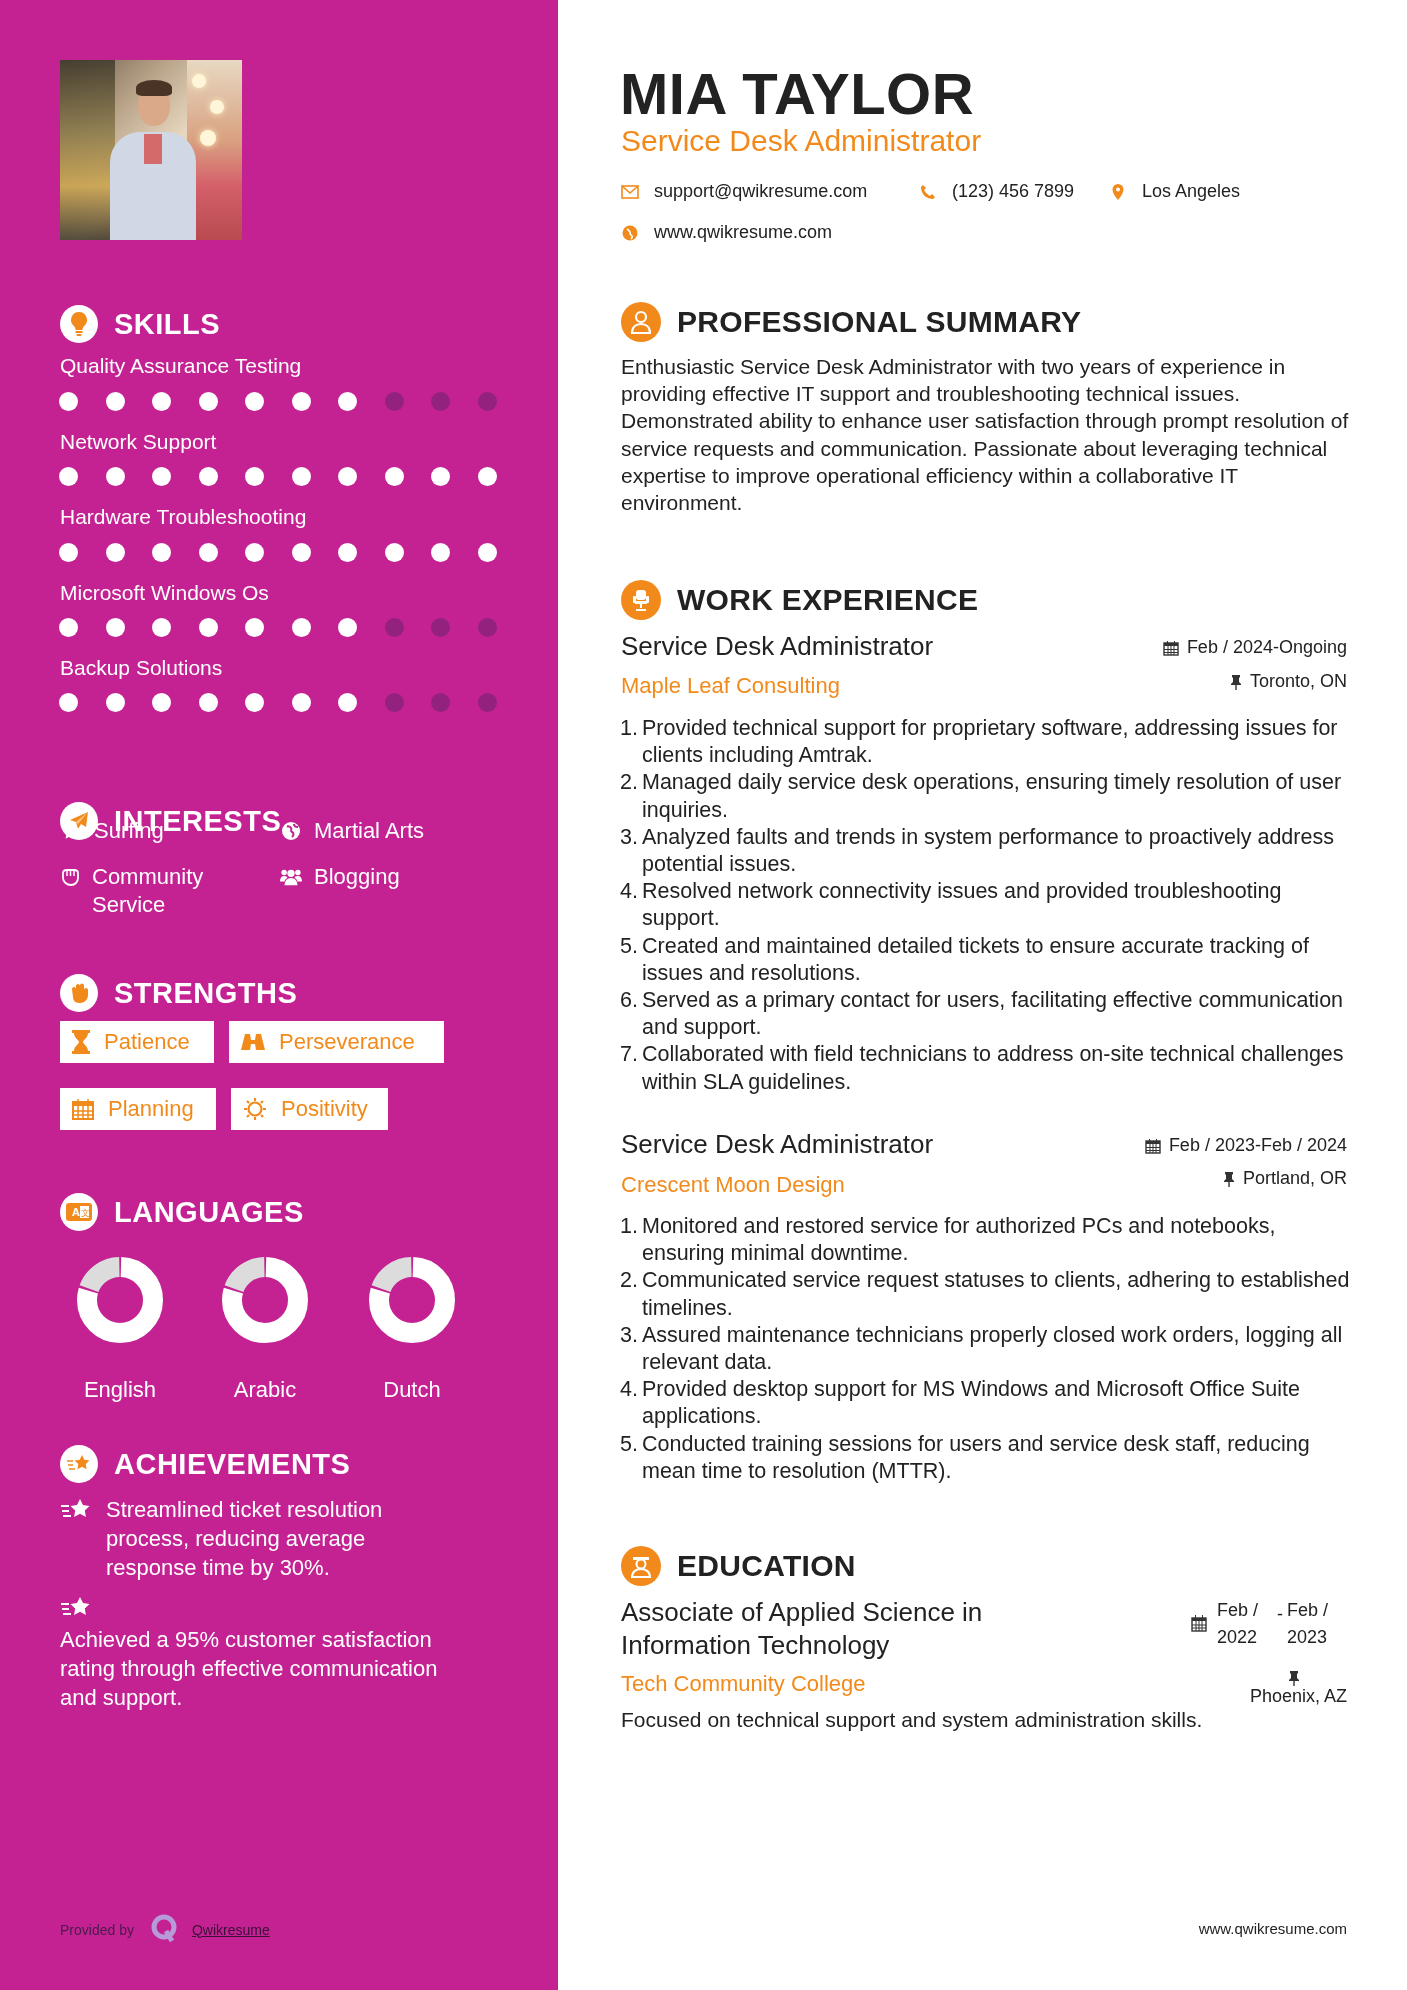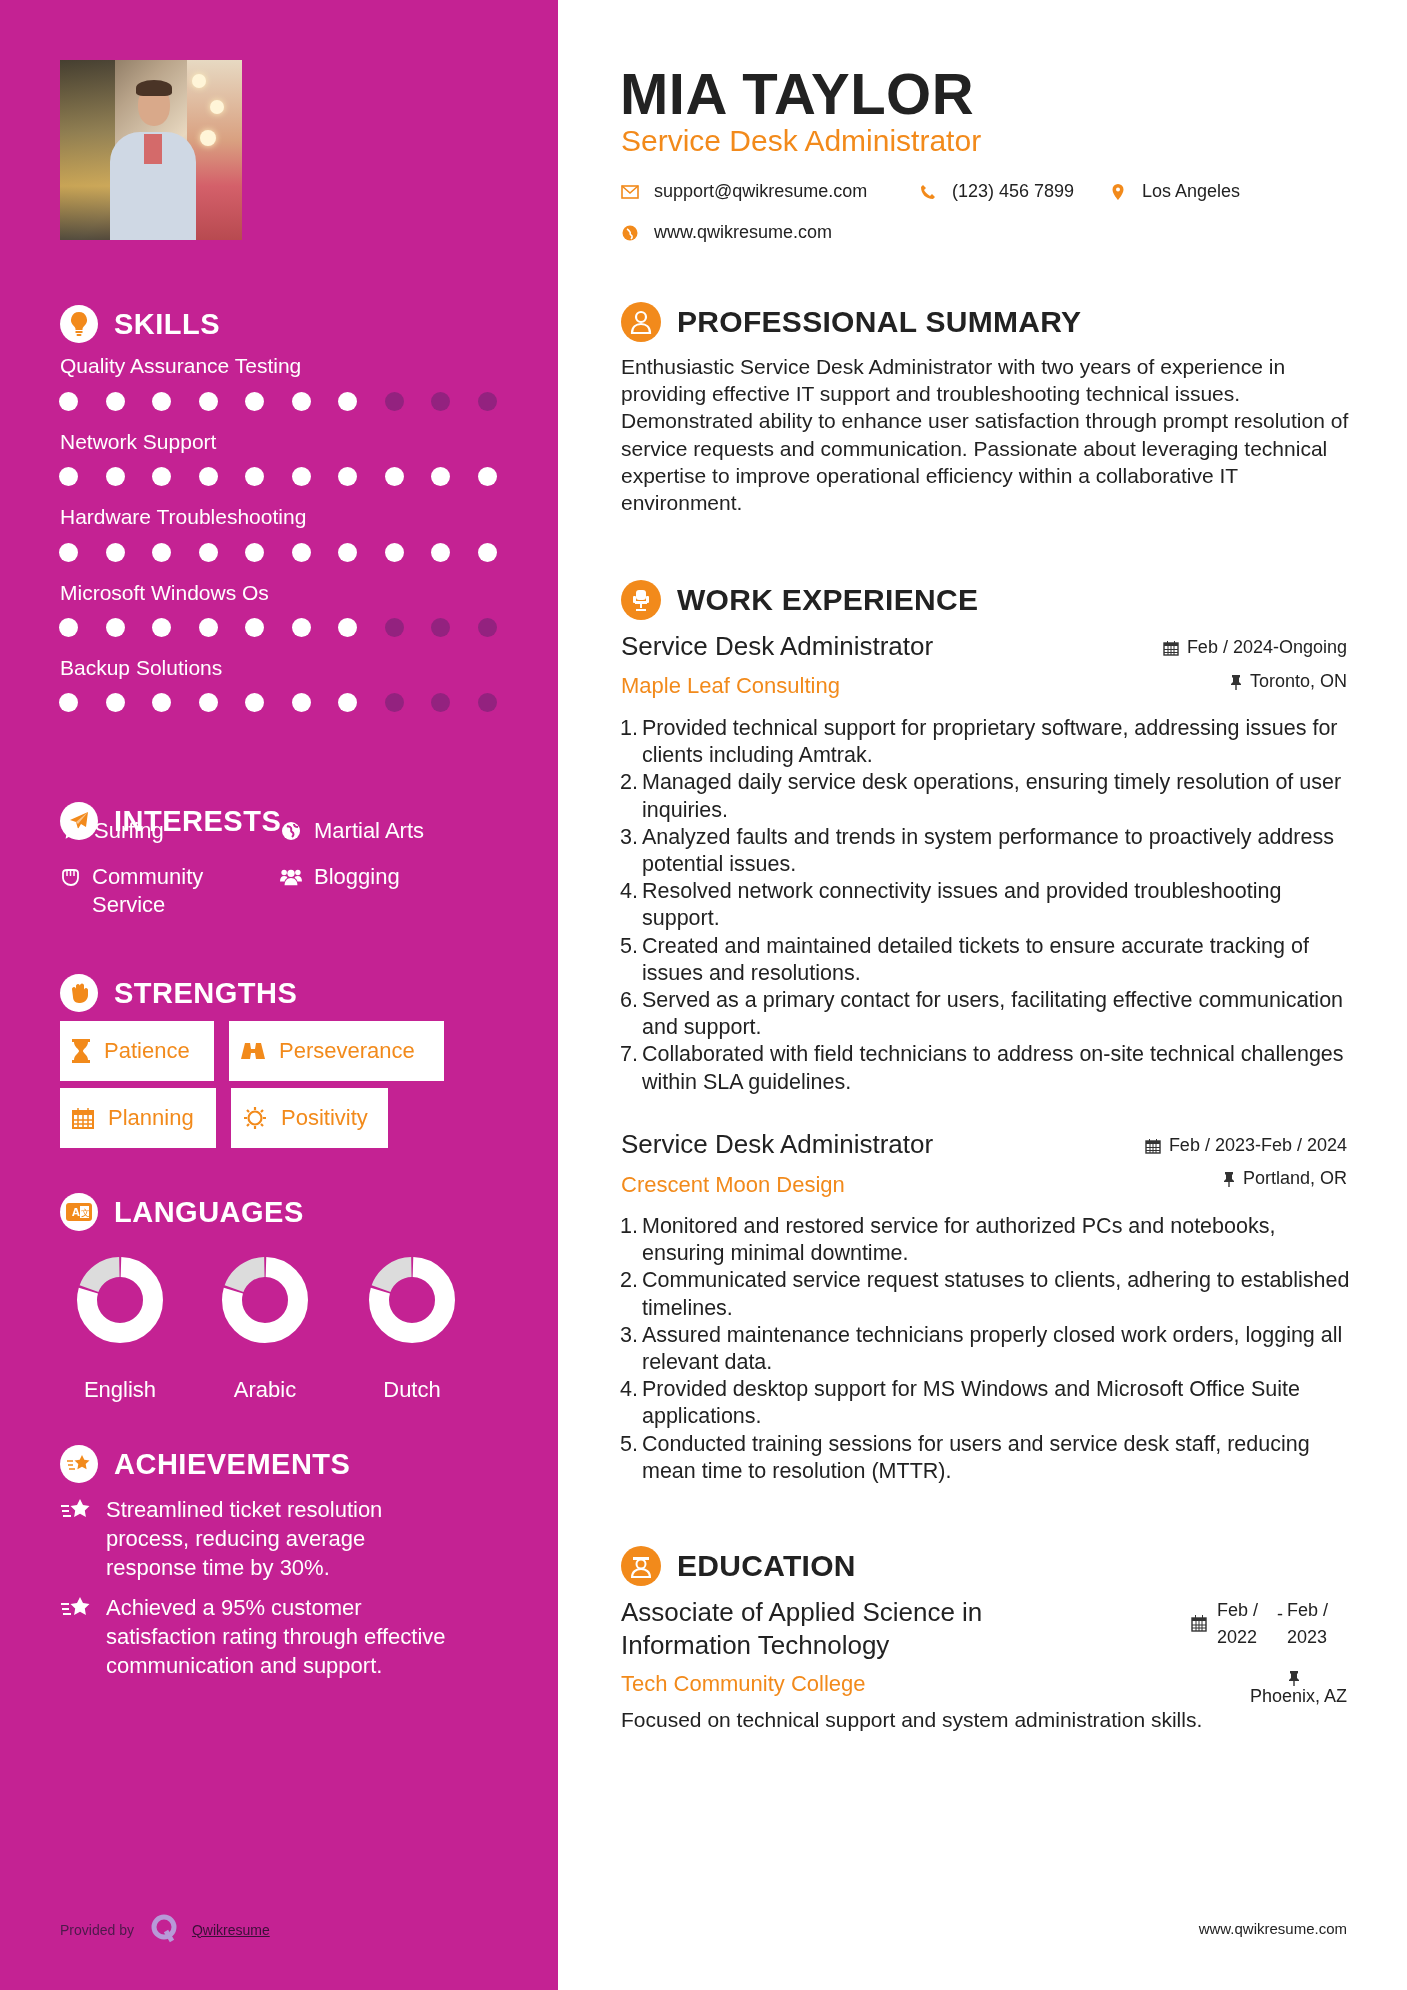--- a/index.html
+++ b/index.html
@@ -24,21 +24,21 @@
   .side-heading .title { color: #fff; font-size: 29px; font-weight: 700; letter-spacing: 0.5px; }
 
   .skill-label { position: absolute; left: 60px; color: #fff; font-size: 21px; }
   .dots { position: absolute; left: 59px; display: flex; gap: 27.5px; }
   .dot { width: 19px; height: 19px; border-radius: 50%; background: #fff; }
   .dot.off { background: #93227f; }
 
   .interest { position: absolute; display: flex; align-items: flex-start; color: #fff; font-size: 22px; line-height: 28px; }
   .interest .ic { width: 22px; height: 28px; margin-right: 12px; display: flex; align-items: center; justify-content: center; }
 
-  .strength { position: absolute; height: 60px; background: #fff; display: flex; align-items: center; padding: 0 12px; color: #f28a1b; font-size: 22px; }
+  .strength { position: absolute; height: 42px; background: #fff; display: flex; align-items: center; padding: 0 12px; color: #f28a1b; font-size: 22px; }
   .strength .ic { margin-right: 14px; display:flex; align-items:center; }
 
   .lang { position: absolute; width: 120px; text-align: center; }
   .lang svg { display: block; margin: 0 auto; }
   .lang .lname { color: #fff; font-size: 22px; margin-top: 32px; }
 
   .ach { position: absolute; left: 60px; width: 400px; display: flex; }
   .ach .ic { width: 32px; flex: none; margin-right: 14px; padding-top: 2px; }
   .ach .txt { color: #fff; font-size: 22px; line-height: 29px; }
 
@@ -315,21 +315,21 @@
 
   <div class="ach" style="top:1495px;">
     <span class="ic">
       <svg width="32" height="26" viewBox="0 0 32 26">
           <path d="M20 2l3 6 6.5.9-4.7 4.5 1.1 6.5L20 16.8l-5.9 3.1 1.1-6.5-4.7-4.5 6.5-.9z" fill="#fff"></path>
           <path d="M1 9h8M2 14h7M3 19h8" stroke="#fff" stroke-width="2"></path>
         </svg>
     </span>
     <span class="txt">Streamlined ticket resolution process, reducing average response time by 30%.</span>
   </div>
-  <div class="ach" style="top:1593px;">
+  <div class="ach" style="top:1593px;flex-direction:column;">
     <span class="ic">
       <svg width="32" height="26" viewBox="0 0 32 26">
           <path d="M20 2l3 6 6.5.9-4.7 4.5 1.1 6.5L20 16.8l-5.9 3.1 1.1-6.5-4.7-4.5 6.5-.9z" fill="#fff"></path>
           <path d="M1 9h8M2 14h7M3 19h8" stroke="#fff" stroke-width="2"></path>
         </svg>
     </span>
     <span class="txt">Achieved a 95% customer satisfaction rating through effective communication and support.</span>
   </div>
 
   <div class="powered">

